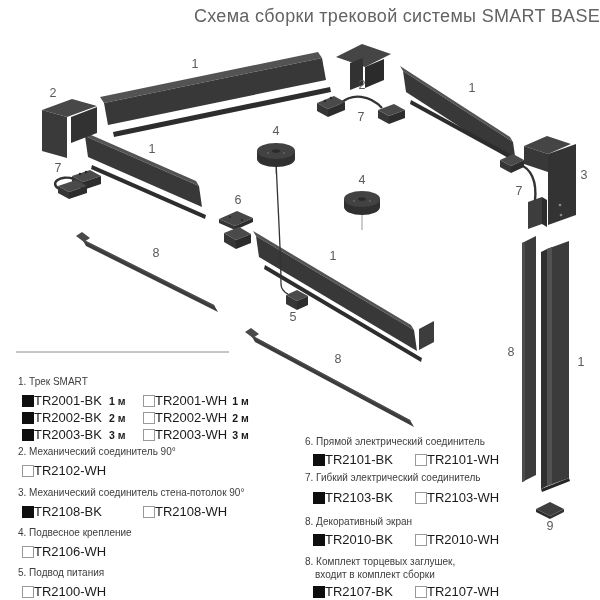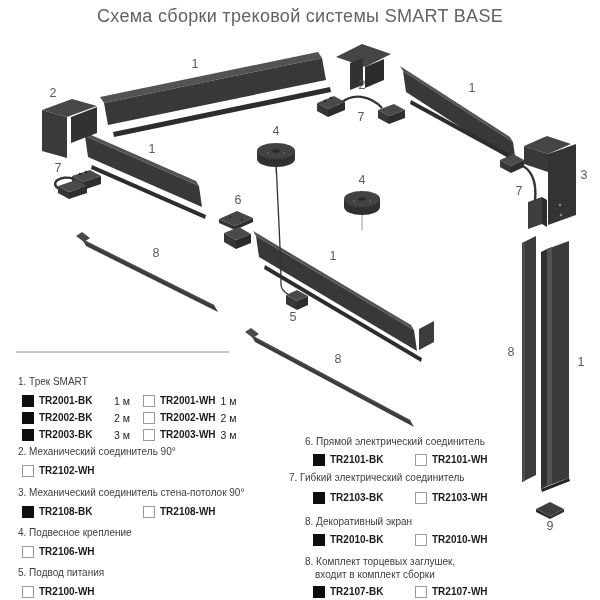--- a/index.html
+++ b/index.html
@@ -1,33 +1,33 @@
 <!DOCTYPE html>
 <html><head>
 <meta charset="utf-8">
 <style>
   html,body{margin:0;padding:0}
   body{width:600px;height:600px;position:relative;background:#ffffff;
        font-family:"Liberation Sans",sans-serif;overflow:hidden}
-  .title{position:absolute;top:6px;left:0;width:600px;text-align:center;
+  .title{position:absolute;top:6px;left:0;width:600px;text-align:right;
          font-size:18px;color:#636363;letter-spacing:.3px}
   #diag{position:absolute;left:0;top:0}
   .lbl{font-size:12.5px;fill:#5a5a5a;text-anchor:middle;
        font-family:"Liberation Sans",sans-serif}
   .sec-title{position:absolute;font-size:10px;color:#3d3d3d;white-space:nowrap}
   .row{position:absolute;display:flex;align-items:center;height:13px;white-space:nowrap}
   .grp{display:flex;align-items:center}
   .grp.l{width:121px}
   .grp.r{width:102px}
   .cb{width:12px;height:12px;box-sizing:border-box;flex:none}
   .cb.bk{background:#0e0e0e}
   .cb.wh{background:#fff;border:1px solid #999}
-  .pn{font-weight:700;font-size:10px;color:#1a1a1a;margin-left:5px}
+  .pn{font-weight:400;font-size:13px;color:#1a1a1a;}
   .grp.l .pn{width:70px}
-  .sz{font-weight:400;font-size:10.5px;color:#1a1a1a;margin-left:5px}
+  .sz{font-weight:700;font-size:10.5px;color:#1a1a1a;margin-left:5px}
 </style>
 </head>
 <body>
 
 <div class="title">Схема сборки трековой системы SMART BASE</div>
 
 <svg id="diag" width="600" height="600" viewBox="0 0 600 600">
 
   <g>
     <polygon points="100,97 318,52 322,58 104,103" fill="#535353"></polygon>
@@ -275,21 +275,21 @@
   <span class="grp r">
       <span class="cb bk"></span>
       <span class="pn">TR2101-BK</span>
     </span>
   <span class="grp">
       <span class="cb wh"></span>
       <span class="pn">TR2101-WH</span>
     </span>
 </div>
 
-<div class="sec-title" style="left:289px;top:472px">7. Гибкий электрический соединитель</div>
+<div class="sec-title" style="left:305px;top:472px">7. Гибкий электрический соединитель</div>
 <div class="row" style="left:313px;top:491px">
   <span class="grp r">
       <span class="cb bk"></span>
       <span class="pn">TR2103-BK</span>
     </span>
   <span class="grp">
       <span class="cb wh"></span>
       <span class="pn">TR2103-WH</span>
     </span>
 </div>

